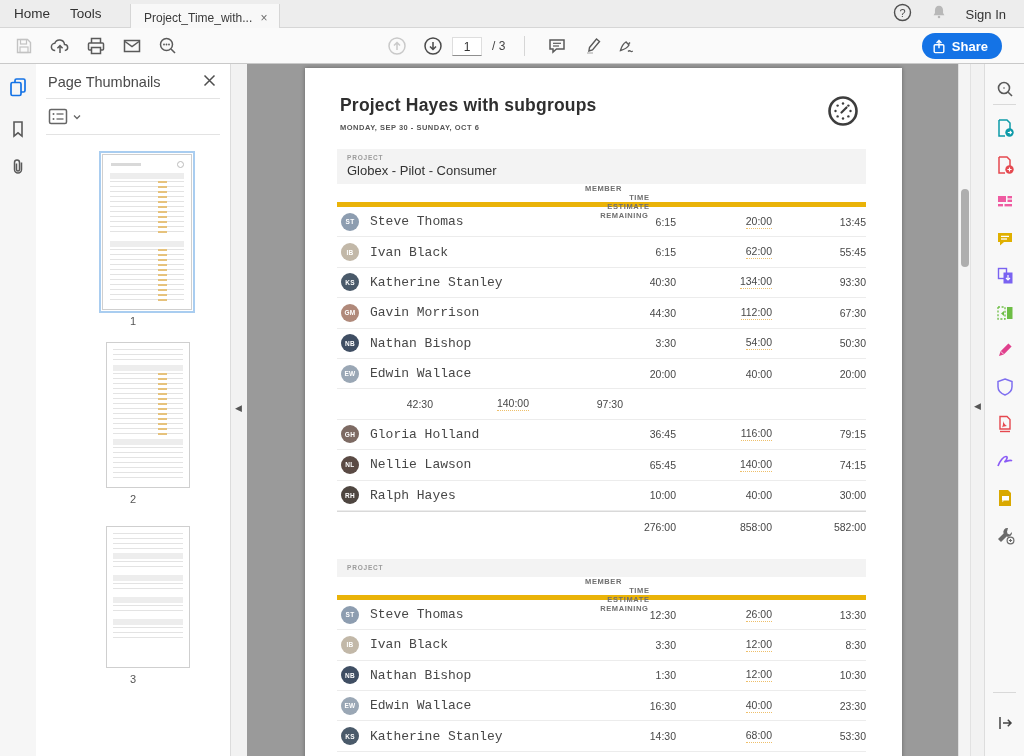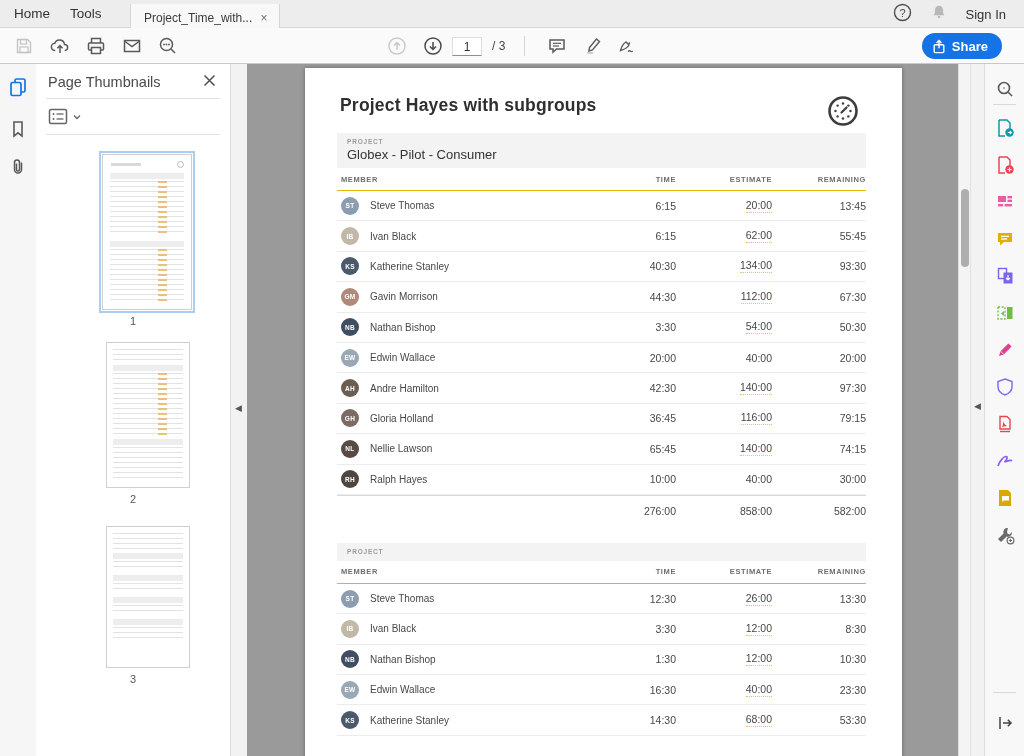--- a/index.html
+++ b/index.html
@@ -67,27 +67,27 @@
   .doc-title { font-size:17.5px; font-weight:bold; color:#2f2f2f; letter-spacing:0.2px; }
   .doc-sub { margin-top:7px; font-size:7.5px; font-weight:bold; color:#555; letter-spacing:0.5px; }
   .doc-clock { position:absolute; right:42px; top:26px; }
 
   .page-body { padding:0 36px 0 32px; }
   .section-band { margin-top:17px; background:#f3f3f3; padding:5px 10px 6px 10px; }
   .proj-label { font-size:6.5px; font-weight:bold; color:#9b9b9b; letter-spacing:0.8px; }
   .proj-name { font-size:13px; color:#333; margin-top:2px; }
 
   .trow { display:flex; align-items:center; height:30.4px; border-bottom:1px solid #ececec; }
-  .thead { height:23px; border-bottom:1px solid #eab308; }
+  .thead { height:23px; border-bottom:5px solid #eab308;flex-direction:column; }
   .thead .cell { font-size:7.5px; font-weight:bold; color:#6f6f6f; letter-spacing:0.6px; }
   .cell-member { flex:1; display:flex; align-items:center; gap:11px; padding-left:4px; }
   .cell-num { width:96px; text-align:right; font-size:10.5px; color:#474747; }
   .cell-num.remaining { width:94px; }
   .avatar { width:18px; height:18px; border-radius:50%; color:#fff; font-size:6.5px; font-weight:bold; display:flex; align-items:center; justify-content:center; letter-spacing:0.3px; flex:none; }
-  .member-name { font-size:10px; color:#474747; }
+  .member-name { font-size:13px; color:#474747;font-family:Liberation Mono, monospace; }
   .est-flag { display:inline-block; border-bottom:1px dotted #eebf6a; padding-bottom:1px; }
   .totals { border-top:1px solid #d9d9d9; border-bottom:none; height:31px; }
 </style>
 </head>
 <body>
 
 <div class="app">
 
   <div class="tabbar">
     <div class="tab-label tab-home">Home</div>
@@ -276,20 +276,21 @@
     </div>
 
     <div class="splitter-l">
       <span class="collapse-arrow" style="left:4px; top:339px;">◀</span>
     </div>
 
     <div class="canvas">
       <div class="page">
         <div class="doc-head">
           <div class="doc-title">Project Hayes with subgroups</div>
+          <div class="doc-sub">MONDAY, SEP 30 - SUNDAY, OCT 6</div>
           <div class="doc-clock">
             <svg width="34" height="34" viewBox="0 0 34 34">
               <circle cx="17" cy="17" r="13.5" fill="none" stroke="#3d3d3d" stroke-width="2.6"></circle>
               <g fill="#3d3d3d">
                 <circle cx="17" cy="9.5" r="1.2"></circle>
                   <circle cx="22.4" cy="11.6" r="1.2"></circle>
                   <circle cx="24.5" cy="17" r="1.2"></circle>
                   <circle cx="22.4" cy="22.4" r="1.2"></circle>
                   <circle cx="17" cy="24.5" r="1.2"></circle>
                   <circle cx="11.6" cy="22.4" r="1.2"></circle>
@@ -366,24 +367,20 @@
     <div class="cell-member">
       <span class="avatar" style="background: rgb(154, 167, 181);">EW</span>
       <span class="member-name">Edwin Wallace</span>
     </div>
     <div class="cell-num">20:00</div>
     <div class="cell-num"><span class="est">40:00</span></div>
     <div class="cell-num remaining">20:00</div>
   </div>
 
   <div class="trow">
-    <div class="cell-member">
-      <span class="avatar" style="background: rgb(107, 93, 82);">AH</span>
-      <span class="member-name">Andre Hamilton</span>
-    </div>
     <div class="cell-num">42:30</div>
     <div class="cell-num"><span class="est est-flag">140:00</span></div>
     <div class="cell-num remaining">97:30</div>
   </div>
 
   <div class="trow">
     <div class="cell-member">
       <span class="avatar" style="background: rgb(125, 106, 99);">GH</span>
       <span class="member-name">Gloria Holland</span>
     </div>

